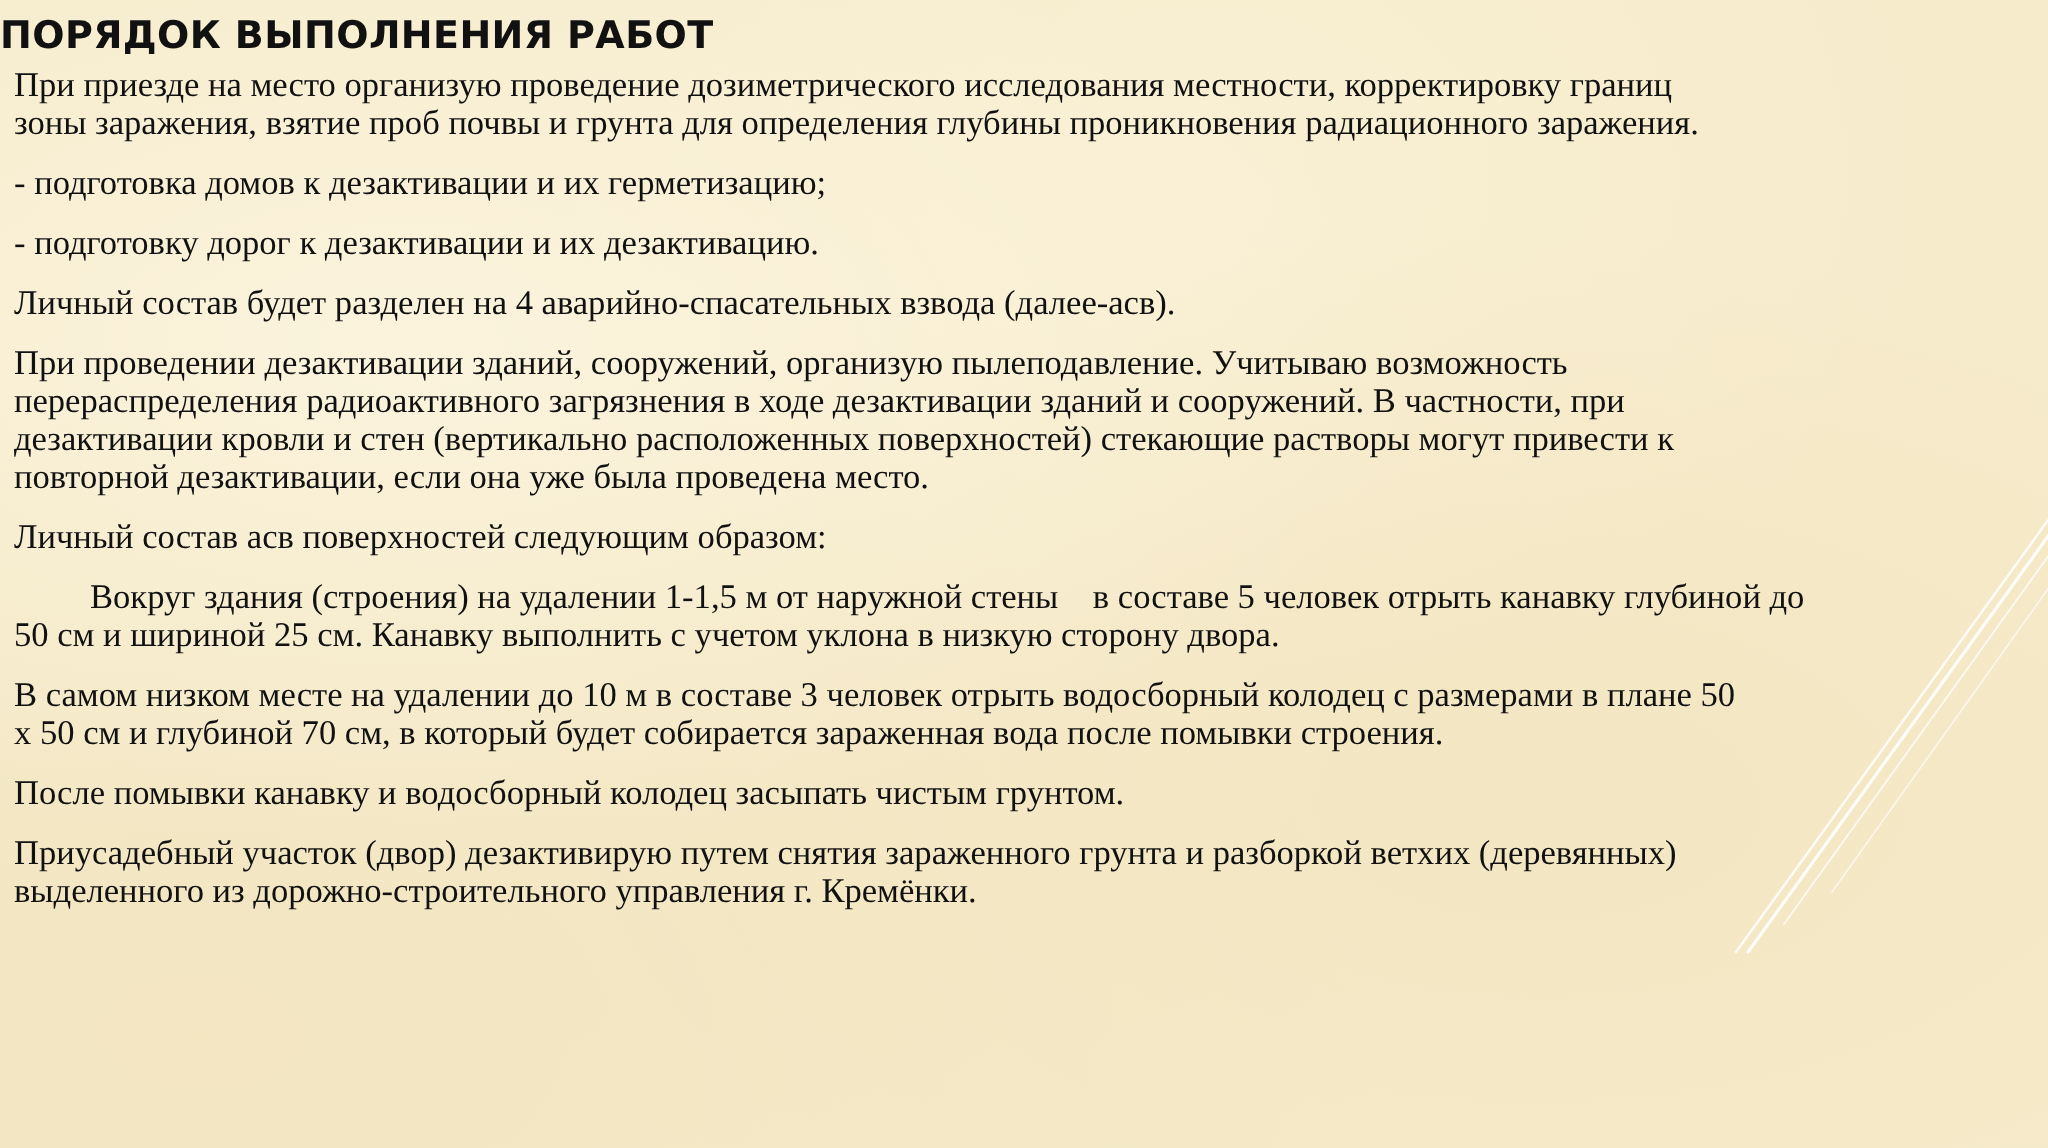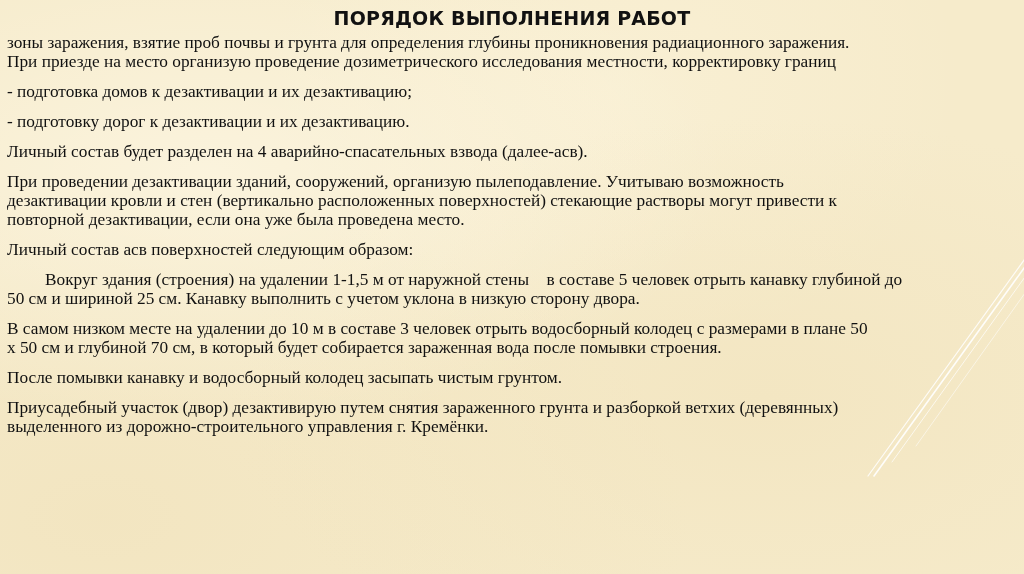--- a/index.html
+++ b/index.html
@@ -29,21 +29,20 @@
       position: absolute;
       left: 0; top: 0;
       width: 1024px; height: 574px;
       pointer-events: none;
     }
     .title {
       position: absolute;
       top: 7px;
       left: 0;
       width: 1024px;
-      text-align: center;
       font-family: "DejaVu Sans", "Liberation Sans", sans-serif;
       font-weight: bold;
       font-size: 19px;
       letter-spacing: 0.2px;
       color: #111;
     }
     .content {
       position: absolute;
       top: 33px;
       left: 7px;
@@ -72,39 +71,40 @@
       <line x1="1040" y1="256" x2="892" y2="462" stroke-width="1" opacity="0.7"></line>
       <line x1="1040" y1="272" x2="916" y2="446" stroke-width="0.9" opacity="0.6"></line>
     </g>
   </svg>
 
   <div class="title">ПОРЯДОК ВЫПОЛНЕНИЯ РАБОТ</div>
 
   <div class="content">
 
     <p class="para">
+      <span class="line">При приезде на место организую проведение дозиметрического исследования местности, корректировку границ</span>
       <span class="line">зоны заражения, взятие проб почвы и грунта для определения глубины проникновения радиационного заражения.</span>
-      <span class="line">При приезде на место организую проведение дозиметрического исследования местности, корректировку границ</span>
     </p>
 
     <p class="para">
-      <span class="line">- подготовка домов к дезактивации и их дезактивацию;</span>
+      <span class="line">- подготовка домов к дезактивации и их герметизацию;</span>
     </p>
 
 
     <p class="para">
       <span class="line">- подготовку дорог к дезактивации и их дезактивацию.</span>
     </p>
 
     <p class="para">
       <span class="line">Личный состав будет разделен на 4 аварийно-спасательных взвода (далее-асв).</span>
     </p>
 
     <p class="para">
       <span class="line">При проведении дезактивации зданий, сооружений, организую пылеподавление. Учитываю возможность</span>
+      <span class="line">перераспределения радиоактивного загрязнения в ходе дезактивации зданий и сооружений. В частности, при</span>
       <span class="line">дезактивации кровли и стен (вертикально расположенных поверхностей) стекающие растворы могут привести к</span>
       <span class="line">повторной дезактивации, если она уже была проведена место.</span>
     </p>
 
     <p class="para">
       <span class="line">Личный состав асв поверхностей следующим образом:</span>
     </p>
 
     <p class="para">
       <span class="line" style="white-space: pre; margin-left: 38px;">Вокруг здания (строения) на удалении 1-1,5 м от наружной стены    в составе 5 человек отрыть канавку глубиной до</span>

